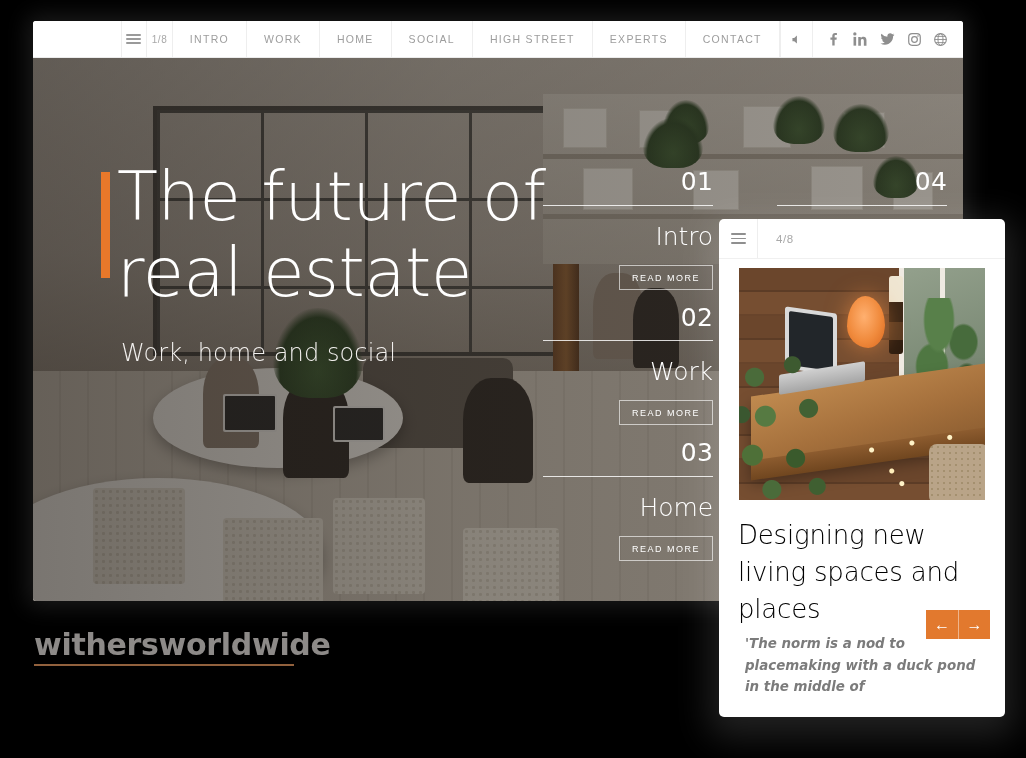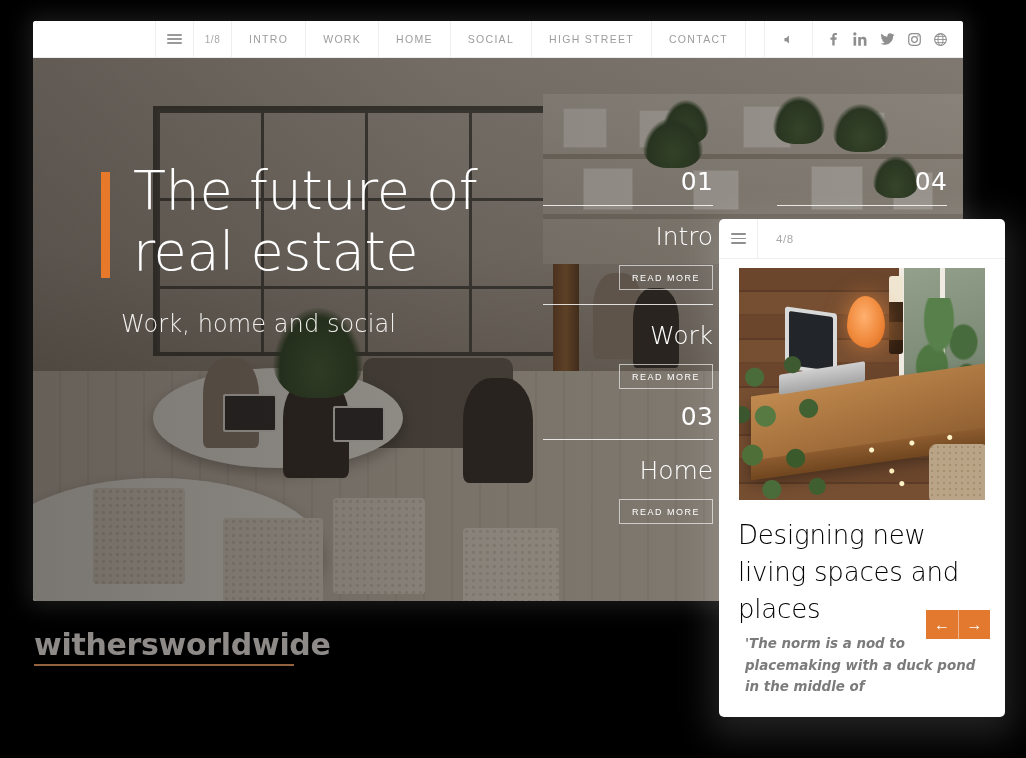--- a/index.html
+++ b/index.html
@@ -102,25 +102,25 @@
     top: 102px;
     z-index: 5;
   }
   #accent-bar {
     position: absolute;
     left: 0; top: 12px;
     width: 9px; height: 106px;
     background: #e8782a;
   }
   #hero-title {
-    margin-left: 32px;
+    margin-left: 16px;
     color: #ffffff;
     font-family: "DejaVu Sans", sans-serif;
     font-weight: 300;
-    font-size: 54px;
+    font-size: 67px;
     line-height: 1.13;
     letter-spacing: -0.4px;
     max-width: 430px;
   }
   #hero-sub {
     margin-left: 20px;
     margin-top: 28px;
     color: #f2f0ee;
     font-family: "DejaVu Sans", sans-serif;
     font-weight: 300;
@@ -449,20 +449,21 @@
         </span>
       </div>
 
       <div class="nav-cell counter">1/8</div>
 
       <div class="nav-cell item">INTRO</div>
       <div class="nav-cell item">WORK</div>
       <div class="nav-cell item">HOME</div>
       <div class="nav-cell item">SOCIAL</div>
       <div class="nav-cell item">HIGH STREET</div>
+      <div class="nav-cell item">EXPERTS</div>
       <div class="nav-cell item">CONTACT</div>
 
       <div class="nav-flex-gap"></div>
 
       <div class="nav-sound">
         <svg width="13" height="13" viewBox="0 0 16 16">
           <path d="M3 6h2.2L8.5 3.2v9.6L5.2 10H3z" fill="#8f8f8f"></path>
         </svg>
       </div>
 
@@ -554,20 +555,21 @@
       <div id="chapters">
 
         <div class="chapter-col">
           <div class="chapter">
             <div class="chapter-num">01</div>
             <div class="chapter-rule"></div>
             <div class="chapter-name">Intro</div>
             <div class="read-more">READ MORE</div>
           </div>
           <div class="chapter">
+            <div class="chapter-num">02</div>
             <div class="chapter-rule"></div>
             <div class="chapter-name">Work</div>
             <div class="read-more">READ MORE</div>
           </div>
           <div class="chapter">
             <div class="chapter-num">03</div>
             <div class="chapter-rule"></div>
             <div class="chapter-name">Home</div>
             <div class="read-more">READ MORE</div>
           </div>

